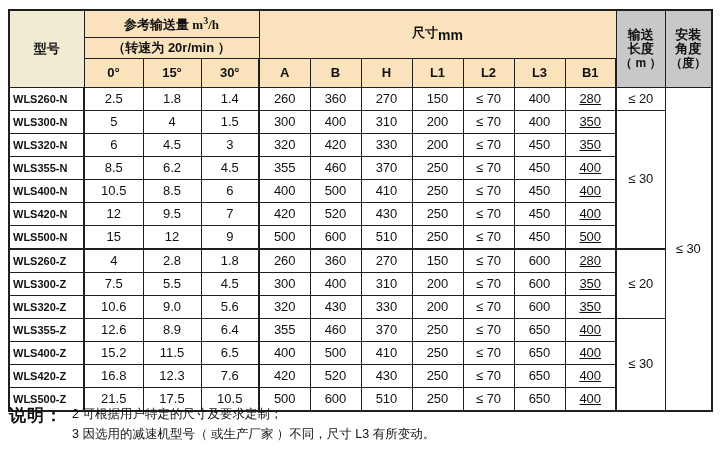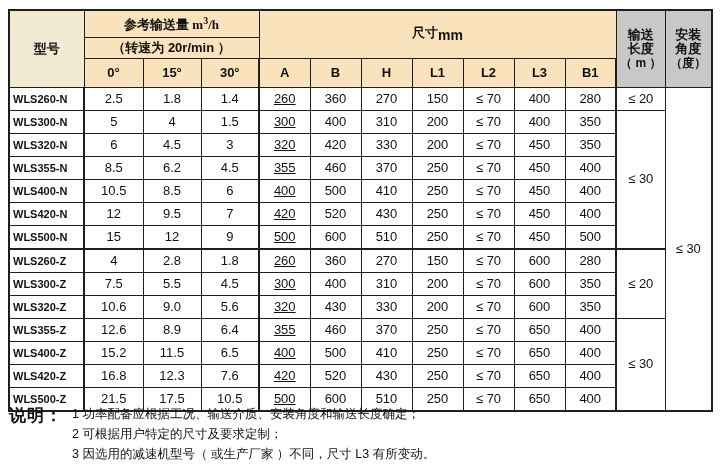--- a/index.html
+++ b/index.html
@@ -46,22 +46,22 @@
   .gray-hdr .ln{display:block;}
   .len-hdr{border-left:2px solid var(--border-color);}
   tr.hr1 th{height:26px;}
   tr.hr2 th{height:20px;}
   
   .spec-table tbody td{height:22px;}
   .spec-table tbody td.model-cell{
     text-align:left;padding-left:3px;font-weight:bold;font-size:11px;
     border-right:2px solid var(--border-color);
   }
-  .spec-table tbody td:nth-child(5){border-left:2px solid var(--border-color);text-decoration:underline;}
-  .spec-table tbody td:nth-child(11){border-right:2px solid var(--border-color);}
+  .spec-table tbody td:nth-child(5){border-left:2px solid var(--border-color);}
+  .spec-table tbody td:nth-child(11){border-right:2px solid var(--border-color);text-decoration:underline;}
   .spec-table tbody tr.section-start td{border-top:2px solid var(--border-color);}
   td.length-cell{border-left:2px solid var(--border-color);}
   
   .notes{position:absolute;left:9px;top:402px;display:flex;align-items:flex-start;}
   .notes-label{font-size:17px;font-weight:bold;letter-spacing:1px;white-space:nowrap;padding-top:2px;}
   .notes-list{list-style:none;margin:0 0 0 9px;padding:2px 0 0 0;}
   .notes-list li{font-size:12.5px;line-height:20px;white-space:nowrap;}
 </style>
 </head>
 <body>
@@ -301,17 +301,16 @@
         <td>≤ 70</td>
         <td>650</td>
         <td>400</td>
       </tr>
     </tbody>
 </table>
 
 <div class="notes">
   <div class="notes-label">说明：</div>
   <ul class="notes-list">
-      <li>1 功率配备应根据工况、输送介质、安装角度和输送长度确定；</li>
       <li>2 可根据用户特定的尺寸及要求定制；</li>
       <li>3 因选用的减速机型号（ 或生产厂家 ）不同，尺寸 L3 有所变动。</li>
     </ul>
 </div>
 
 </body></html>

